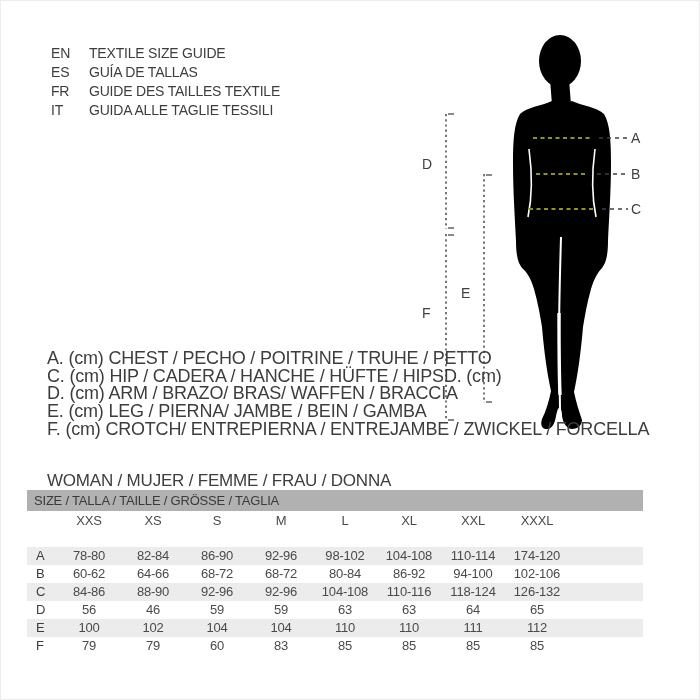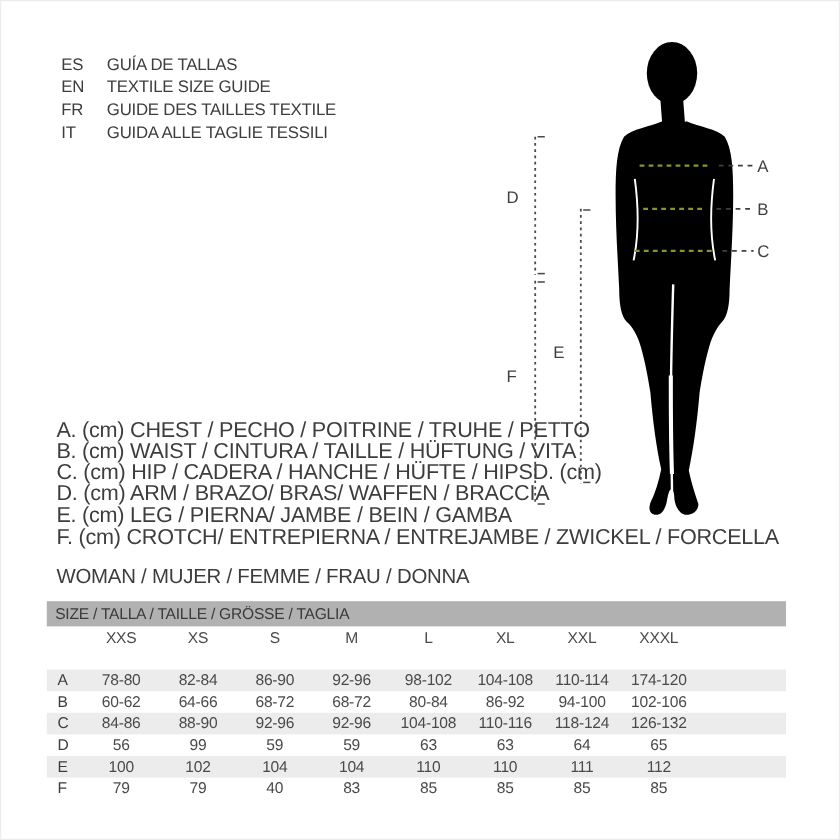--- a/index.html
+++ b/index.html
@@ -13,46 +13,46 @@
   .lang-list{position:absolute;left:50px;top:43px;font-size:14px;line-height:19px;
     letter-spacing:-0.2px;font-weight:500;}
   .lang-row{display:flex;}
   .lang-code{width:38px;flex:0 0 38px;}
   
   .measure-list{position:absolute;left:46px;top:349px;font-size:18px;line-height:17.7px;
     letter-spacing:-0.2px;font-weight:500;}
   
   .gender-line{position:absolute;left:46px;top:470px;font-size:17px;letter-spacing:-0.2px;font-weight:500;}
   
-  .size-table{position:absolute;left:38px;top:489px;width:616px;font-size:13px;letter-spacing:-0.2px;margin-top:11px;}
+  .size-table{position:absolute;left:26px;top:489px;width:616px;font-size:13px;letter-spacing:-0.2px;}
   .table-title{height:21px;line-height:21px;background:#b1b1b1;color:#3a3a3a;
     padding-left:7px;box-sizing:border-box;font-weight:500;}
   .trow{display:grid;grid-template-columns:30px repeat(8,64px) 1fr;height:18px;line-height:18px;}
   .trow.thead{height:36px;line-height:19px;}
   .size-table > .trow:nth-child(odd){background:#ececec;}
   .cell{text-align:center;color:#4a4a4a;}
   .cell.key{text-align:left;padding-left:9px;color:#3d3d3d;}
   
   .figure{position:absolute;left:410px;top:20px;width:280px;height:430px;}
   .figure svg{display:block;width:100%;height:100%;}
   .figure text{font-family:"Liberation Sans","DejaVu Sans",sans-serif;font-size:14px;fill:#3f3f3f;}
 </style>
 </head>
 <body>
 
 <div class="canvas">
 
   <div class="lang-list">
     <div class="lang-row">
+      <span class="lang-code">EN</span>
+      <span>TEXTILE SIZE GUIDE</span>
+    </div>
+    <div class="lang-row">
       <span class="lang-code">ES</span>
       <span>GUÍA DE TALLAS</span>
-    </div>
-    <div class="lang-row">
-      <span class="lang-code">EN</span>
-      <span>TEXTILE SIZE GUIDE</span>
     </div>
     <div class="lang-row">
       <span class="lang-code">FR</span>
       <span>GUIDE DES TAILLES TEXTILE</span>
     </div>
     <div class="lang-row">
       <span class="lang-code">IT</span>
       <span>GUIDA ALLE TAGLIE TESSILI</span>
     </div>
   </div>
@@ -133,21 +133,20 @@
       <text x="220" y="158">B</text>
       <text x="220" y="193">C</text>
       <text x="11" y="148">D</text>
       <text x="50" y="277">E</text>
       <text x="11" y="297">F</text>
     </svg>
   </div>
 
   <div class="measure-list">
     <div>A. (cm) CHEST / PECHO / POITRINE / TRUHE / PETTO</div>
-    <div>B. (cm) WAIST / CINTURA / TAILLE / HÜFTUNG / VITA</div>
     <div>C. (cm) HIP / CADERA / HANCHE / HÜFTE / HIPSD. (cm)</div>
     <div>D. (cm) ARM / BRAZO/ BRAS/ WAFFEN / BRACCIA</div>
     <div>E. (cm) LEG / PIERNA/ JAMBE / BEIN / GAMBA</div>
     <div>F. (cm) CROTCH/ ENTREPIERNA / ENTREJAMBE / ZWICKEL / FORCELLA</div>
   </div>
 
   <div class="gender-line">WOMAN / MUJER / FEMME / FRAU / DONNA</div>
 
   <div class="size-table">
     <div class="table-title">SIZE / TALLA / TAILLE / GRÖSSE / TAGLIA</div>
@@ -195,21 +194,21 @@
       <div class="cell">92-96</div>
       <div class="cell">104-108</div>
       <div class="cell">110-116</div>
       <div class="cell">118-124</div>
       <div class="cell">126-132</div>
       <div class="cell"></div>
     </div>
     <div class="trow">
       <div class="cell key">D</div>
       <div class="cell">56</div>
-      <div class="cell">99</div>
+      <div class="cell">46</div>
       <div class="cell">59</div>
       <div class="cell">59</div>
       <div class="cell">63</div>
       <div class="cell">63</div>
       <div class="cell">64</div>
       <div class="cell">65</div>
       <div class="cell"></div>
     </div>
     <div class="trow">
       <div class="cell key">E</div>
@@ -220,21 +219,21 @@
       <div class="cell">110</div>
       <div class="cell">110</div>
       <div class="cell">111</div>
       <div class="cell">112</div>
       <div class="cell"></div>
     </div>
     <div class="trow">
       <div class="cell key">F</div>
       <div class="cell">79</div>
       <div class="cell">79</div>
-      <div class="cell">40</div>
+      <div class="cell">60</div>
       <div class="cell">83</div>
       <div class="cell">85</div>
       <div class="cell">85</div>
       <div class="cell">85</div>
       <div class="cell">85</div>
       <div class="cell"></div>
     </div>
   </div>
 
 </div>

